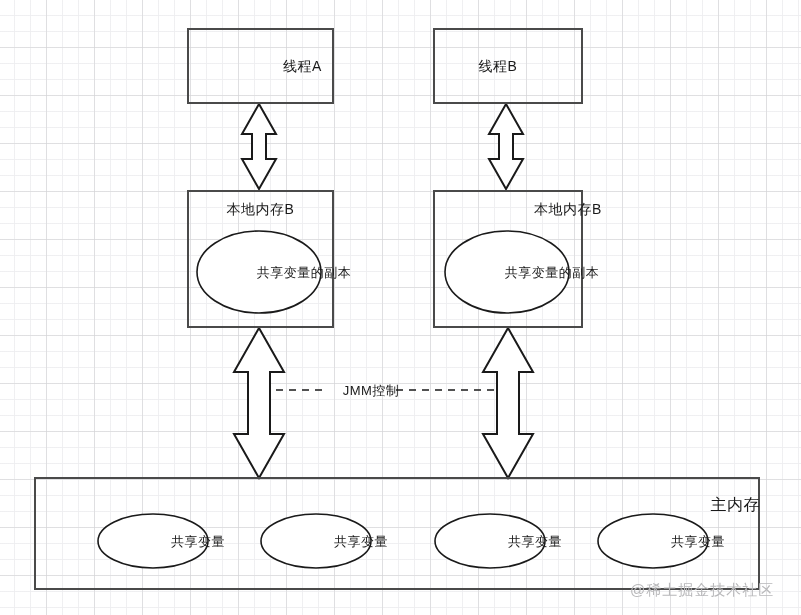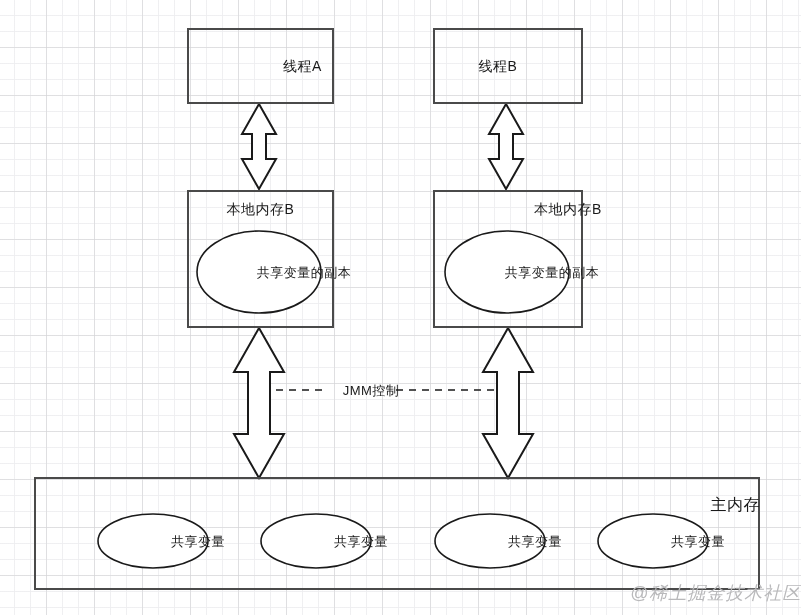--- a/index.html
+++ b/index.html
@@ -65,25 +65,24 @@
     font-size: 16px;
     text-align: right;
   }
   .jmm-label {
     font-size: 13px;
     color: #1a1a1a;
     background: transparent;
   }
   .watermark {
     position: absolute;
-    font-size: 18px;
+    font-size: 15px;
     color: #b9b9bb;
     white-space: nowrap;
     letter-spacing: 1px;
-    font-style: italic;
   }
 </style>
 </head>
 <body>
 
 <div id="canvas">
 
   <svg class="shape-svg" viewBox="0 0 801 615">
 
     <g>

